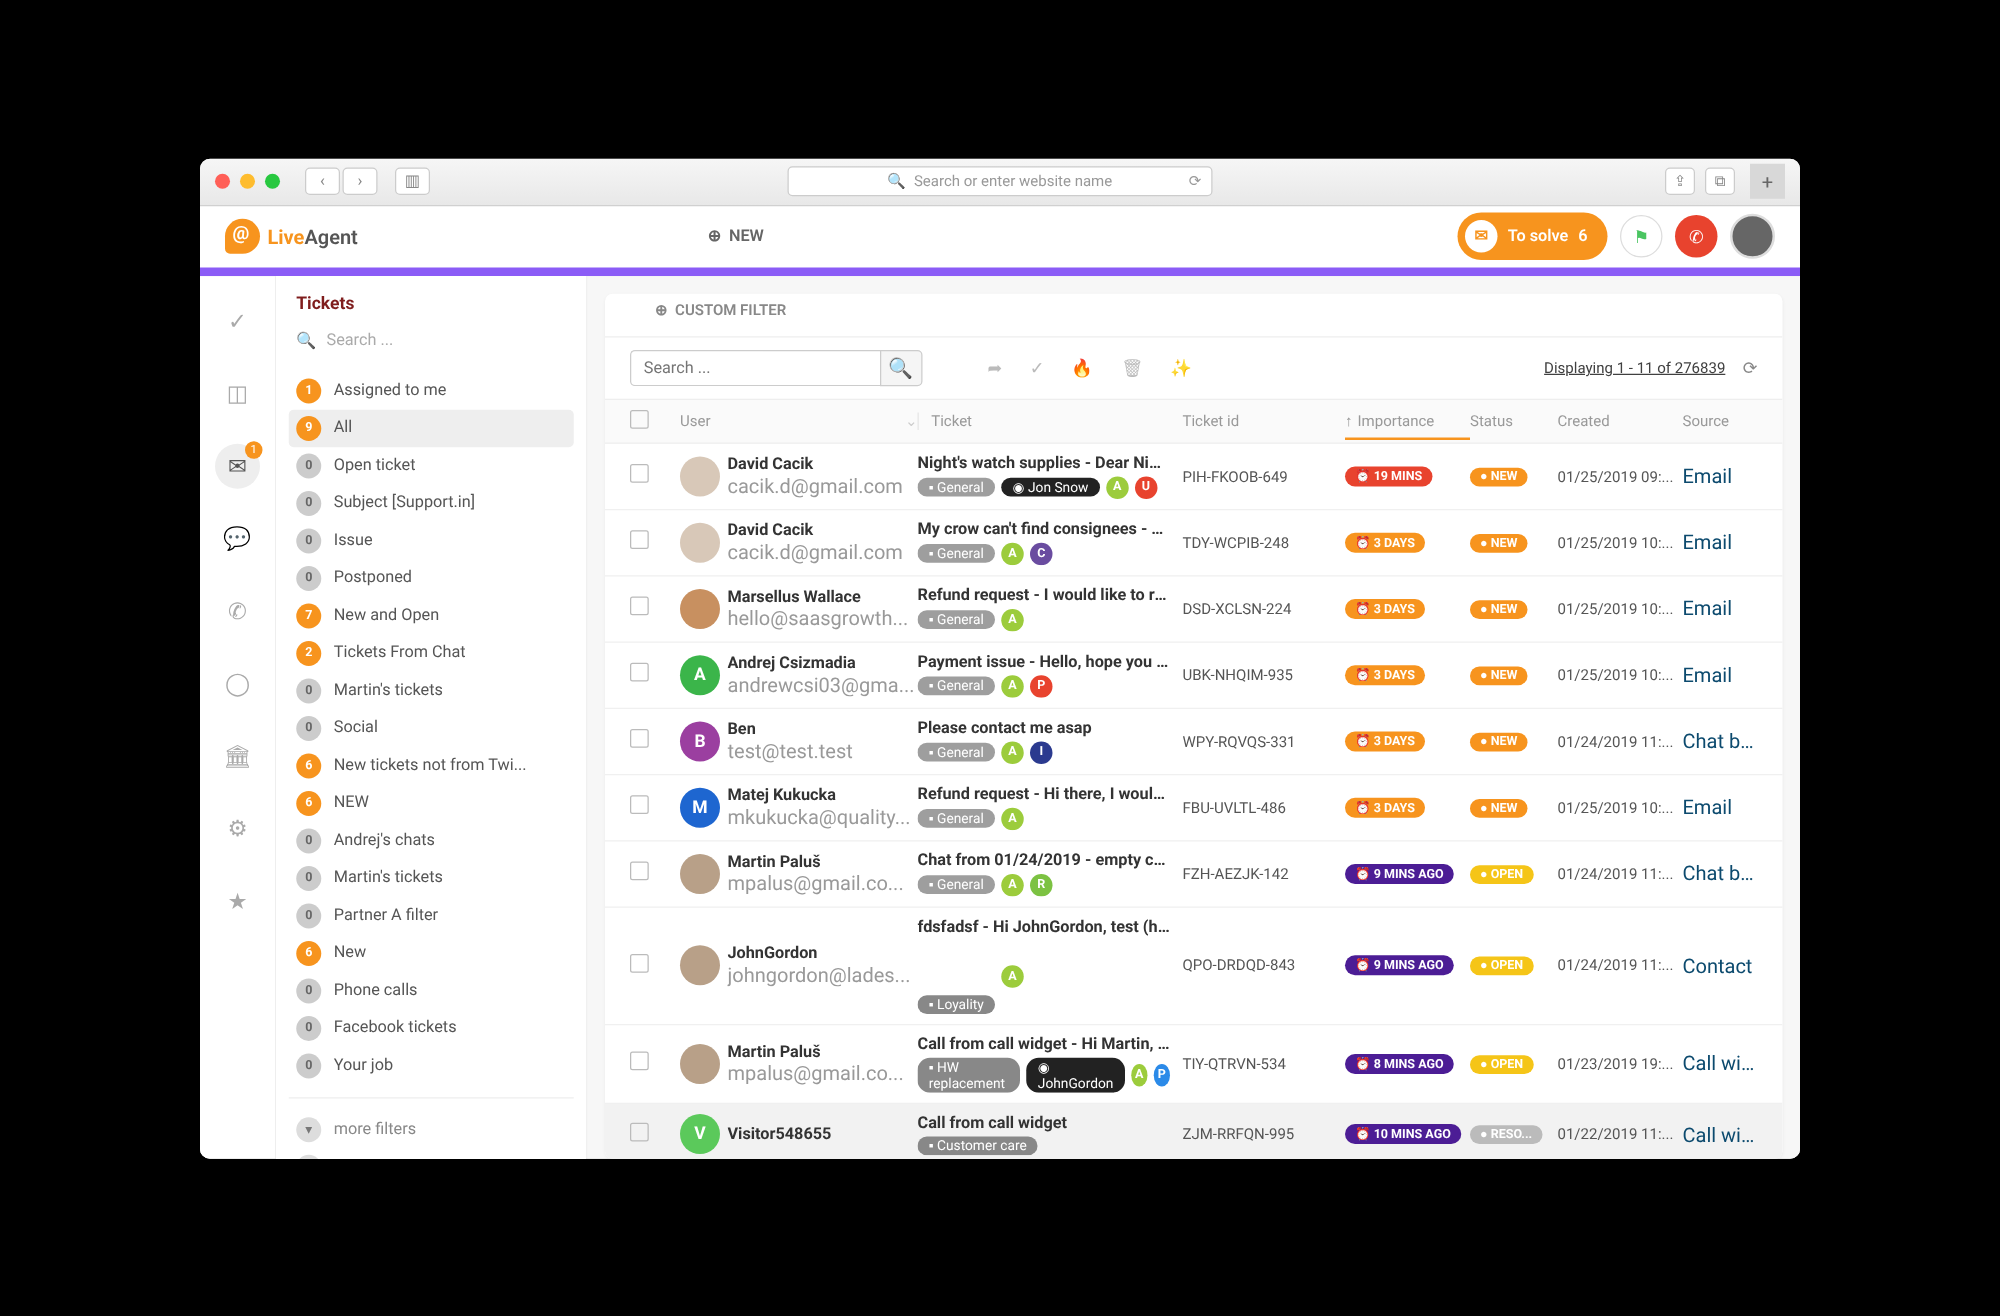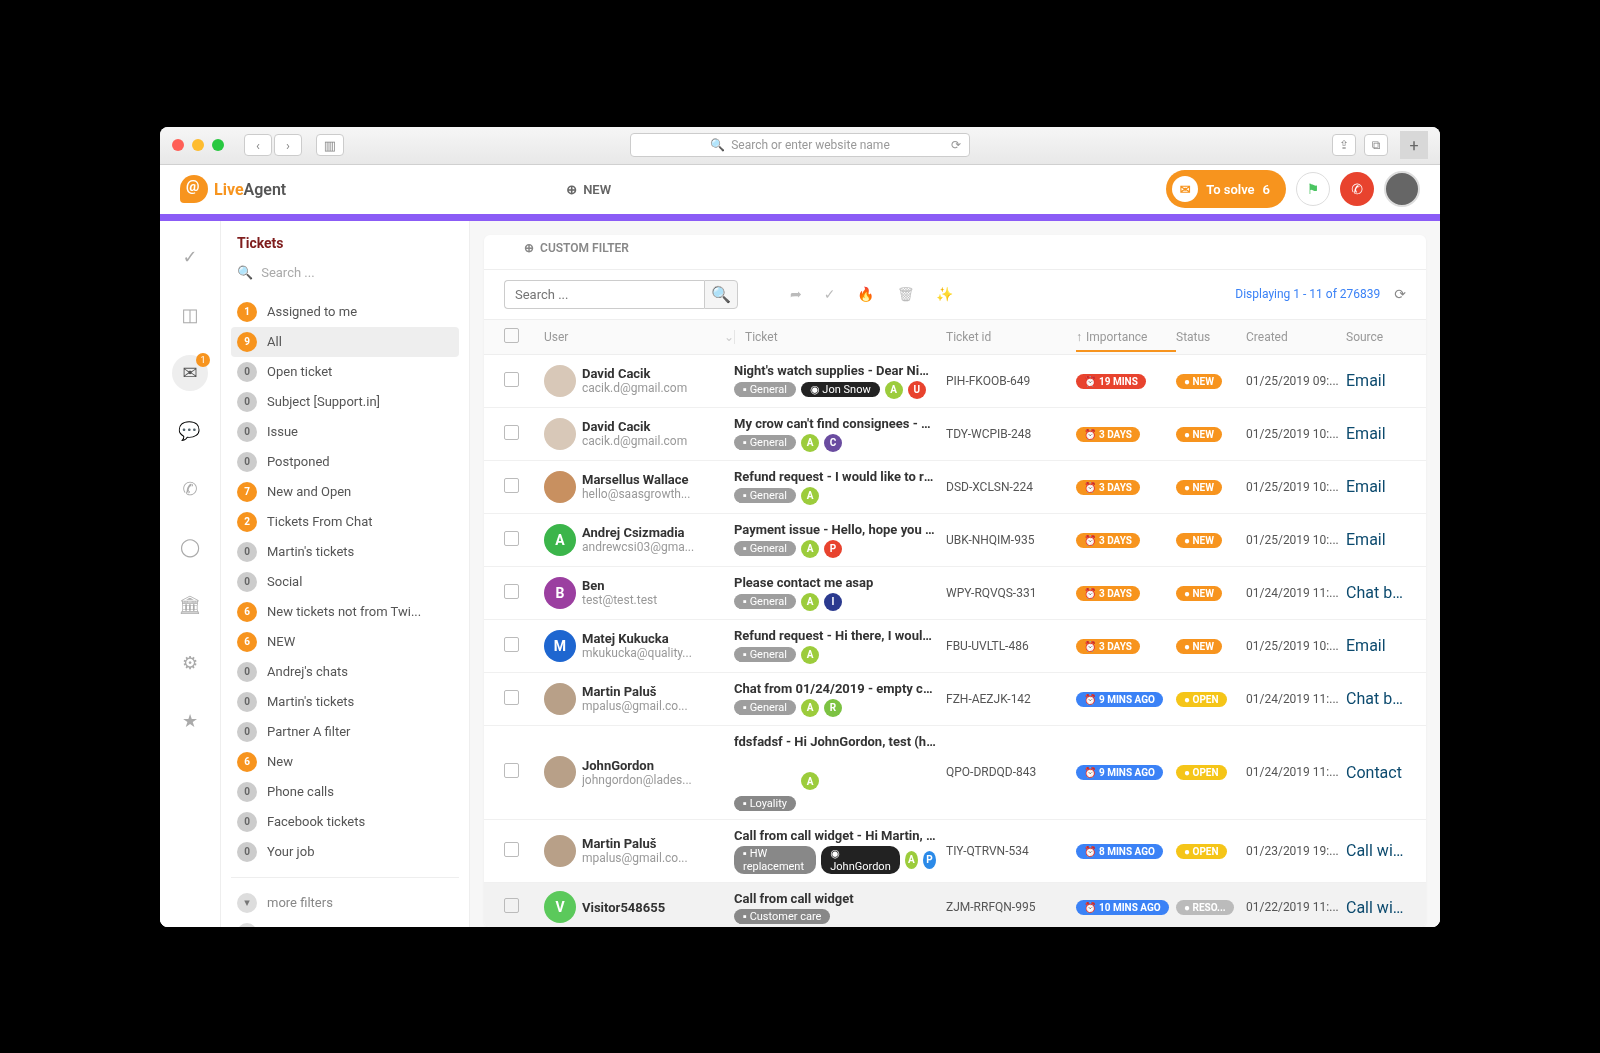--- a/index.html
+++ b/index.html
@@ -47,55 +47,55 @@
 .main { flex:1; display:flex; flex-direction:column; background:#f7f7f7; overflow:hidden; }
 .main-inner { margin:14px 14px 0 14px; background:#fff; border-radius:6px; flex:1; display:flex; flex-direction:column; overflow:hidden; box-shadow:0 1px 3px rgba(0,0,0,.05); }
 .page-title { font-size:20px; font-weight:700; color:#777; padding:20px 24px 8px; }
 .custom-filter { padding:6px 24px 14px 40px; color:#888; font-size:12px; font-weight:600; display:flex; align-items:center; gap:6px; cursor:pointer; }
 .toolbar { display:flex; align-items:center; padding:10px 20px; gap:14px; border-top:1px solid #eee; }
 .tb-search { display:flex; }
 .tb-search input { border:1px solid #ccc; border-right:none; border-radius:4px 0 0 4px; padding:6px 10px; font-size:13px; width:200px; outline:none; }
 .tb-search-btn { border:1px solid #ccc; border-radius:0 4px 4px 0; background:#f5f5f5; width:34px; display:flex; align-items:center; justify-content:center; color:#888; cursor:pointer; }
 .tb-action { color:#bbb; font-size:14px; cursor:pointer; padding:4px; }
 .tb-spacer { flex:1; }
-.tb-count { color:#3b82f6; font-size:12px; }
+.tb-count { color:#404040; font-size:12px;text-decoration:underline; }
 .tb-refresh { color:#888; font-size:14px; cursor:pointer; }
 .thead { display:flex; align-items:center; padding:8px 20px; border-top:1px solid #eee; border-bottom:1px solid #eee; font-size:12px; color:#999; background:#fafafa; }
 .th-check { width:40px; }
 .th-user { width:190px; display:flex; align-items:center; gap:4px; }
 .th-ticket { flex:1; border-left:1px solid #e5e5e5; padding-left:10px; }
 .th-id { width:130px; }
 .th-imp { width:100px; display:flex; align-items:center; gap:4px; border-bottom:2px solid #f7941e; padding-bottom:6px; margin-bottom:-8px; }
 .th-status { width:70px; }
 .th-created { width:100px; }
 .th-source { width:60px; }
 .rows { flex:1; overflow-y:auto; }
 .row { display:flex; align-items:center; padding:8px 20px; border-bottom:1px solid #f0f0f0; font-size:13px; }
 .row.sel { background:#f2f2f2; }
 .r-check { width:40px; }
 .chk { width:15px; height:15px; border:1.5px solid #bbb; border-radius:2px; display:inline-block; }
 .r-av { width:38px; }
 .av { width:32px; height:32px; border-radius:50%; display:flex; align-items:center; justify-content:center; color:#fff; font-weight:700; font-size:14px; }
 .r-user { width:152px; overflow:hidden; }
 .r-user-name { font-weight:700; color:#333; white-space:nowrap; overflow:hidden; text-overflow:ellipsis; }
-.r-user-email { color:#999; font-size:12px; white-space:nowrap; overflow:hidden; text-overflow:ellipsis; }
+.r-user-email { color:#999; font-size:16px; white-space:nowrap; overflow:hidden; text-overflow:ellipsis; }
 .r-ticket { flex:1; overflow:hidden; padding-right:10px; }
 .r-subj { font-weight:700; color:#333; white-space:nowrap; overflow:hidden; text-overflow:ellipsis; margin-bottom:3px; }
 .r-tags { display:flex; gap:5px; align-items:center; }
 .tag { border-radius:10px; padding:1px 9px; font-size:11px; color:#fff; display:inline-flex; align-items:center; gap:4px; }
 .tag.dept { background:#9e9e9e; }
 .tag.person { background:#222; }
 .tag.hw { background:#888; }
 .tag.cc { background:#888; }
 .tag.loy { background:#888;margin-top:44px; }
 .mini { width:18px; height:18px; border-radius:50%; font-size:10px; font-weight:700; color:#fff; display:inline-flex; align-items:center; justify-content:center; }
 .r-id { width:130px; color:#555; font-size:12px; }
 .r-imp { width:100px; }
 .imp-pill { border-radius:12px; padding:2px 8px; font-size:10px; font-weight:700; color:#fff; display:inline-flex; align-items:center; gap:4px; }
-.imp-red{background:#e8432e}.imp-orange{background:#f7941e}.imp-gray{background:#3b82f6}
+.imp-red{background:#e8432e}.imp-orange{background:#f7941e}.imp-gray{background:#4c1d95}
 .r-status { width:70px; }
 .st-pill { border-radius:12px; padding:2px 8px; font-size:10px; font-weight:700; color:#fff; display:inline-flex; align-items:center; gap:3px; }
 .st-new{background:#f7941e}.st-open{background:#f5c518}.st-reso{background:#bbb}
 .r-created { width:100px; color:#555; font-size:12px; white-space:nowrap; overflow:hidden; text-overflow:ellipsis; }
 .r-source { width:60px; color:#0c4a6e; font-size:16px; white-space:nowrap; overflow:hidden; text-overflow:ellipsis; }
 </style>
 </head>
 <body>
 
 <div class="mac-window">

